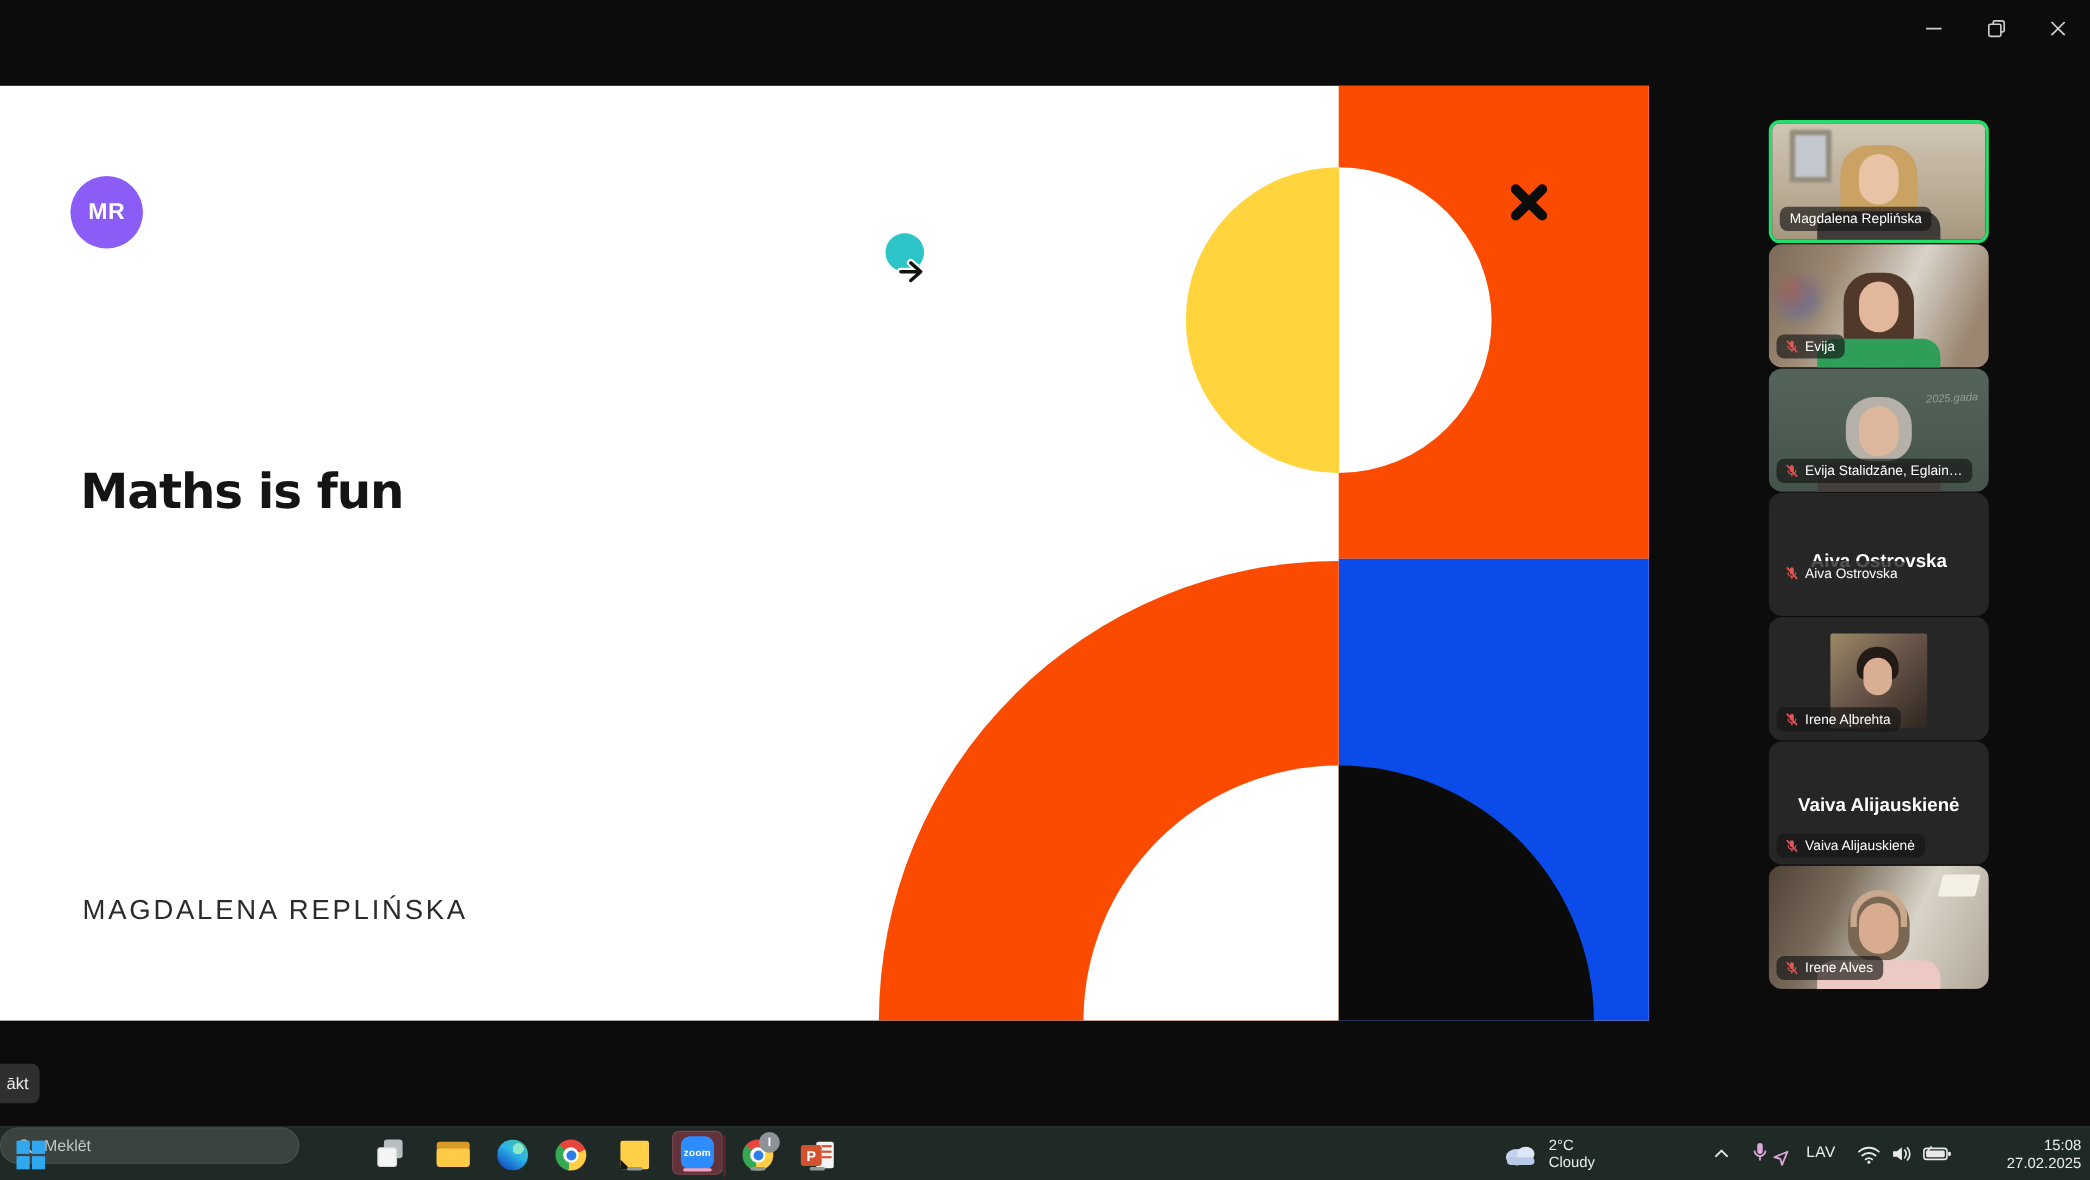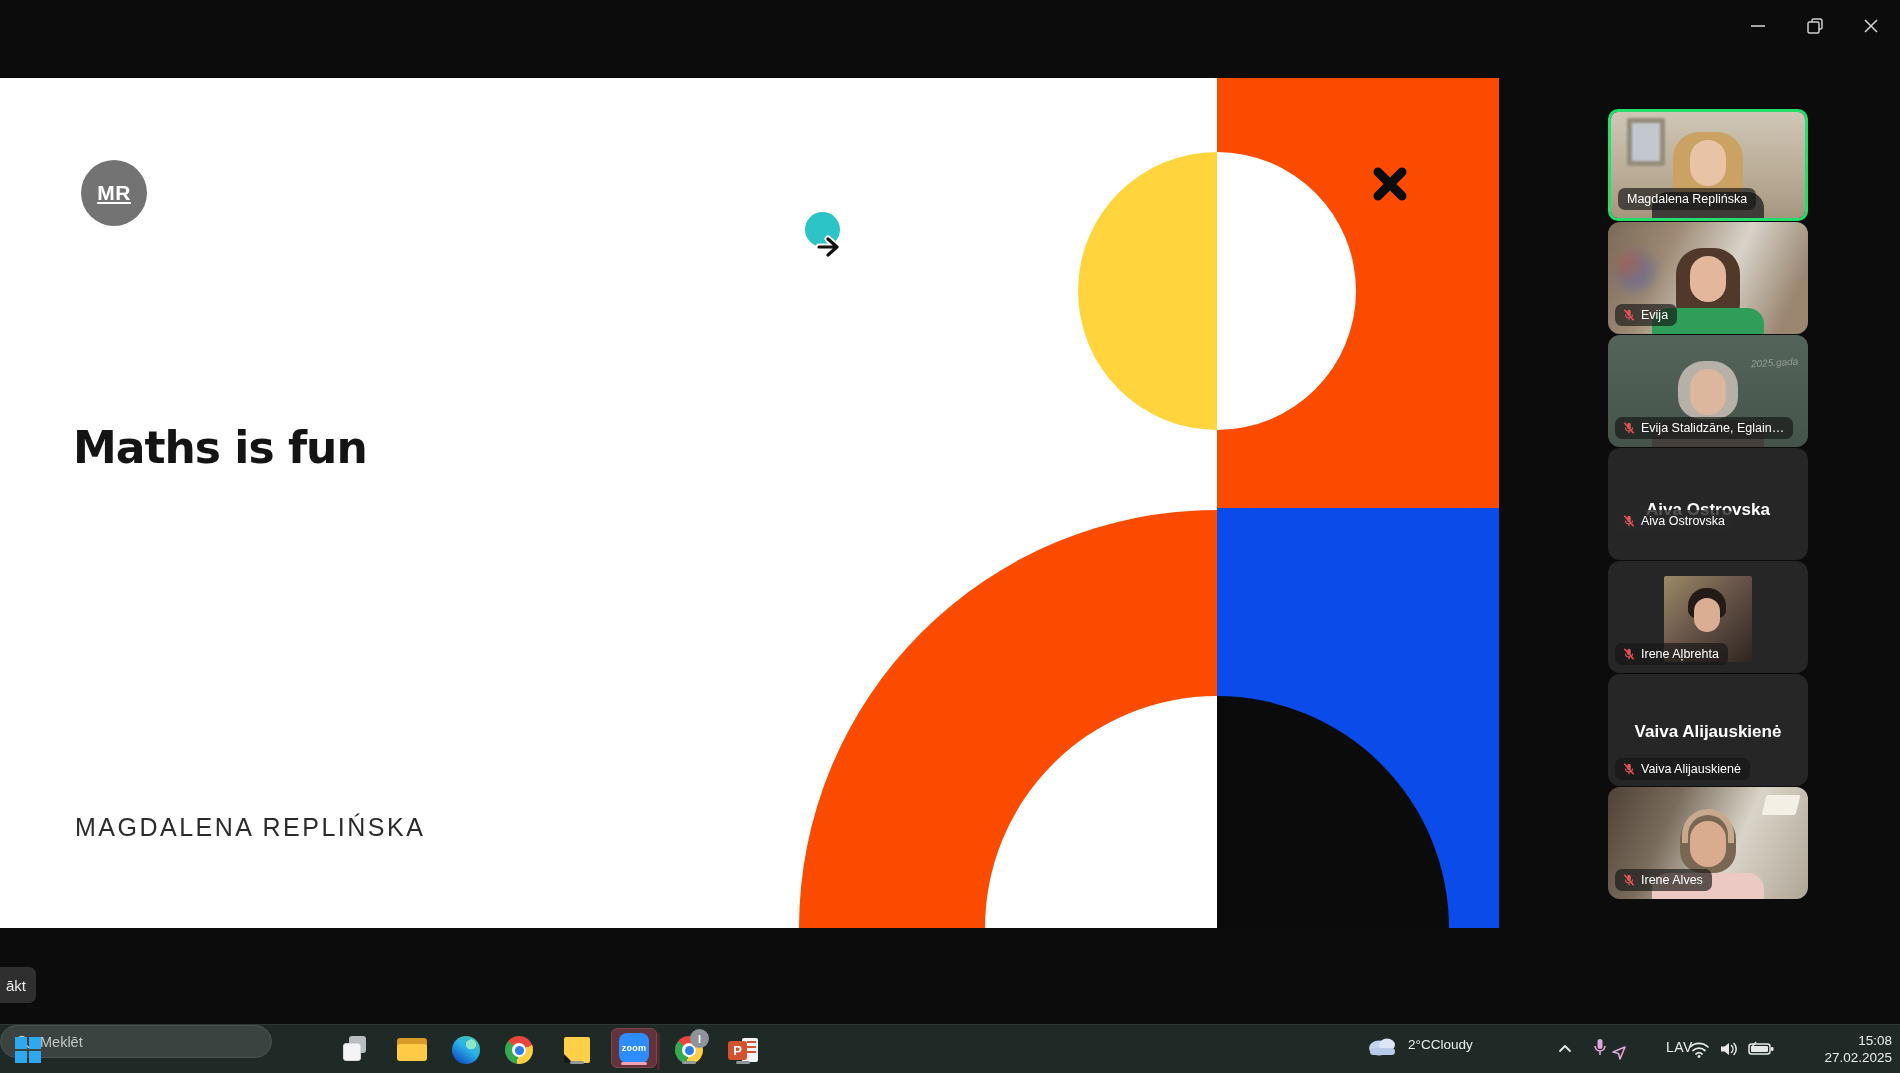--- a/index.html
+++ b/index.html
@@ -6,22 +6,22 @@
   body { background:#000; font-family:"Liberation Sans", sans-serif; }
   .screen { position:relative; width:1900px; height:1073px; background:#0c0c0c; overflow:hidden; }
 
   
   .titlebar { position:absolute; left:0; top:0; width:1900px; height:78px; background:#0c0c0c; }
   .winctl { position:absolute; top:8px; width:46px; height:36px; display:flex; align-items:center; justify-content:center; cursor:default; }
   .winctl svg { display:block; }
 
   
   .slide { position:absolute; left:0; top:78px; width:1499px; height:850px; background:#ffffff; overflow:hidden; }
-  .logo-mr { position:absolute; left:81px; top:82px; width:66px; height:66px; border-radius:50%; background:#737373;
-             color:#fff; font-weight:700; font-size:21px; display:flex; align-items:center; justify-content:center; letter-spacing:.5px;text-decoration:underline; }
+  .logo-mr { position:absolute; left:64px; top:82px; width:66px; height:66px; border-radius:50%; background:#8b5cf6;
+             color:#fff; font-weight:700; font-size:21px; display:flex; align-items:center; justify-content:center; letter-spacing:.5px; }
   .slide-title { position:absolute; left:73px; top:334px; font-size:44px; line-height:72px; font-weight:800; color:#141414; letter-spacing:-1px; font-family:"DejaVu Sans","Liberation Sans",sans-serif; }
   .slide-subtitle { position:absolute; left:75px; top:412px; width:480px; font-size:41px; line-height:46px; font-weight:700; color:#141414; letter-spacing:-.5px; font-family:"DejaVu Sans","Liberation Sans",sans-serif; }
   .slide-author { position:absolute; left:75px; top:735px; font-size:25px; font-weight:400; color:#2b2b2b; letter-spacing:2.5px; }
 
   .rect-orange { position:absolute; left:1217px; top:0; width:282px; height:430px; background:#fb4b01; }
   .rect-blue   { position:absolute; left:1217px; top:430px; width:282px; height:420px; background:#0b4bea; }
   .split-circle{ position:absolute; left:1078px; top:74px; width:278px; height:278px; border-radius:50%;
                  background:linear-gradient(90deg,#ffd43c 0 50%,#ffffff 50% 100%); }
   .x-mark { position:absolute; left:1368px; top:84px; }
   .ring-left  { position:absolute; left:799px; top:432px; width:418px; height:418px; background:#fb4b01; border-radius:100% 0 0 0; }
@@ -100,22 +100,22 @@
              display:flex; align-items:center; justify-content:center; letter-spacing:.3px; }
   .ppt { position:relative; width:30px; height:27px; }
   .ppt .page { position:absolute; right:0; top:1px; width:16px; height:24px; background:#f4f4f4; border-radius:2px; }
   .ppt .page i { display:block; height:2px; background:#d35230; margin:3px 2px 0 5px; }
   .ppt .pblock { position:absolute; left:0; top:4px; width:19px; height:19px; background:#d35230; border-radius:3px; color:#fff;
                  font-size:13px; font-weight:700; display:flex; align-items:center; justify-content:center; }
   .run-dot { position:absolute; bottom:2px; width:14px; height:3px; border-radius:2px; background:#909996; }
   .run-dot.pink { width:26px; background:#f2a0b5; }
 
   .tray-weather { left:1366px; top:8px; gap:8px; }
-  .tray-weather .wtxt { display:flex; flex-direction:row; color:#eceeec; font-size:13.5px; line-height:16px; }
-  .tray-lang { left:1642px; top:14px; color:#eceeec; font-size:14px; letter-spacing:.5px;margin-left:24px; }
+  .tray-weather .wtxt { display:flex; flex-direction:column; color:#eceeec; font-size:13.5px; line-height:16px; }
+  .tray-lang { left:1642px; top:14px; color:#eceeec; font-size:14px; letter-spacing:.5px; }
   .tray-clock { position:absolute; right:8px; top:8px; text-align:right; color:#eceeec; font-size:13.5px; line-height:16.5px; }
 
   .dark-gap { position:absolute; left:0; top:928px; width:1900px; height:96px; background:#0c0c0c; }
 </style>
 </head>
 <body>
 
 <div class="screen">
 
   <div class="titlebar">

